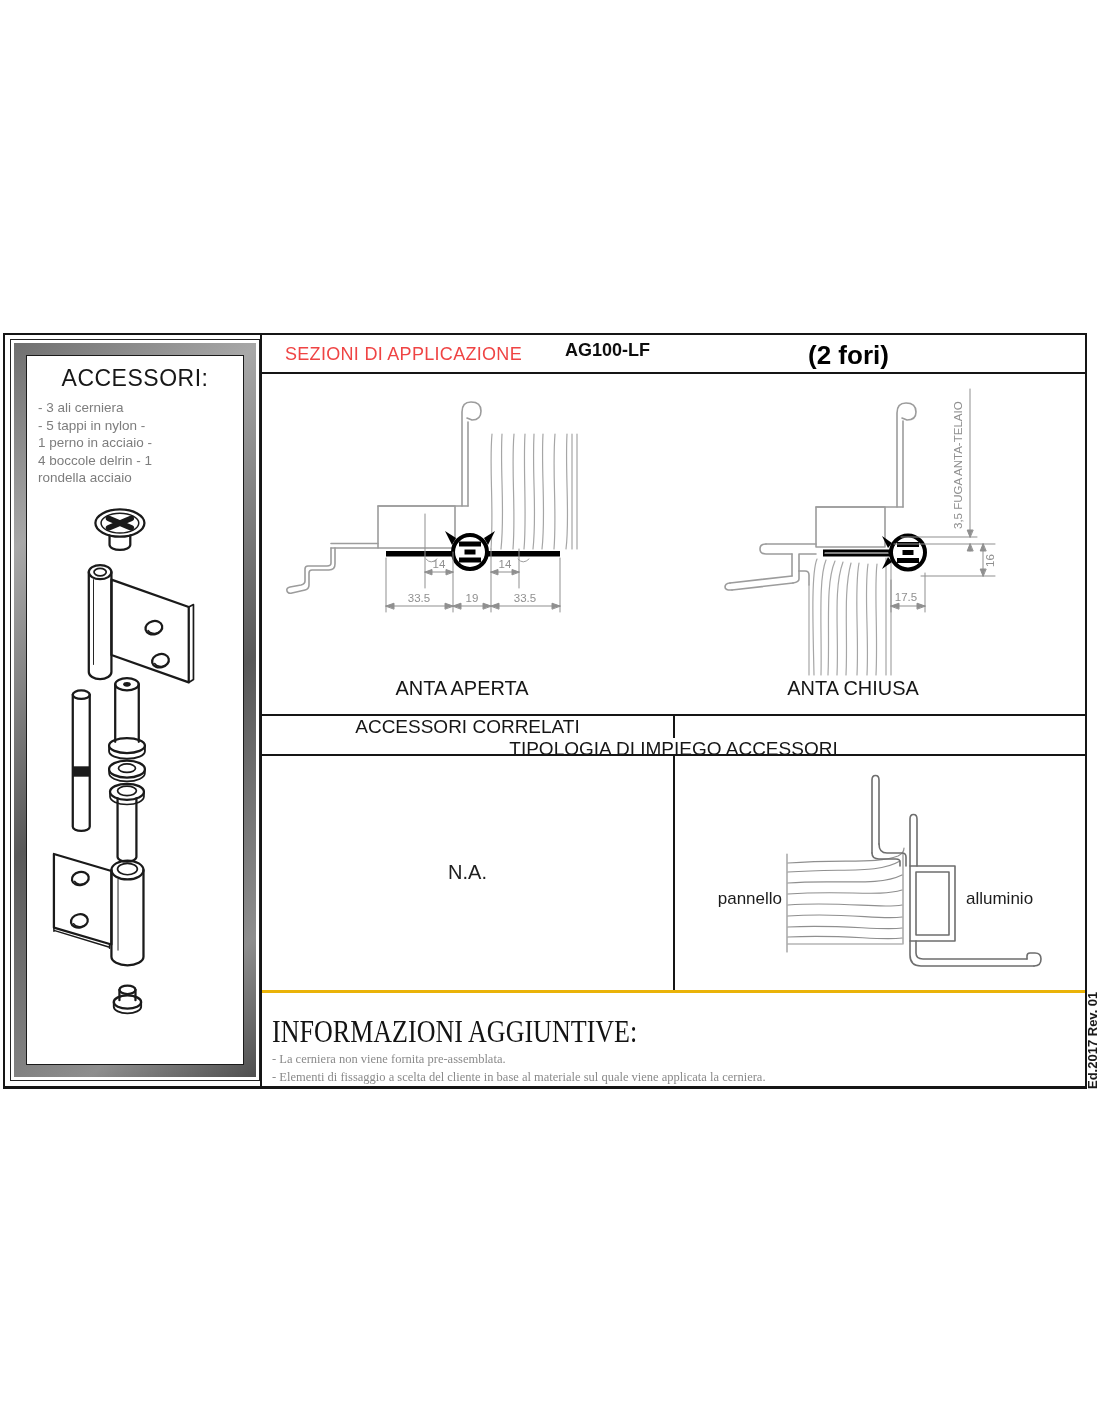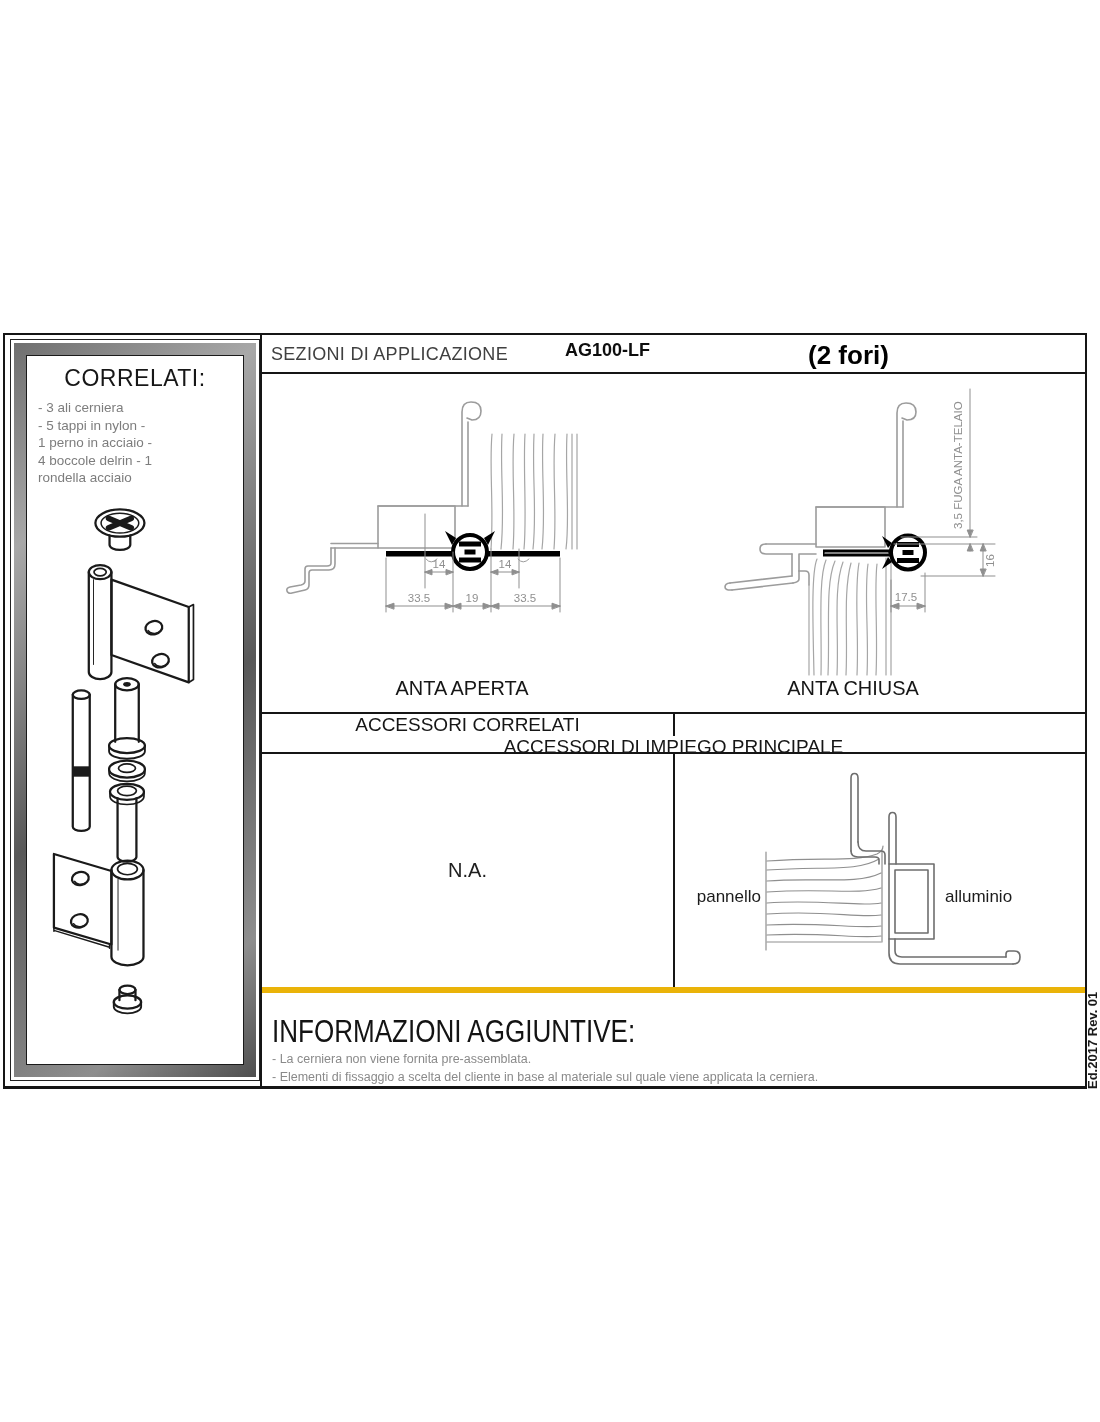--- a/index.html
+++ b/index.html
@@ -26,55 +26,55 @@
   }
   .confezione-title { text-align:center; font-size:23px; letter-spacing:0.5px; margin-top:9px; color:#171717; }
   .confezione-list { margin:7px 0 0 11px; font-size:13.5px; line-height:1.3; color:#7d7d7d; }
   .exploded-wrap { flex:1; display:flex; align-items:flex-start; justify-content:center; margin-top:4px; }
   
   .main {
     position:absolute; left:255px; top:0; right:0; height:100%;
     border-left:2px solid #151515; display:flex; flex-direction:column;
   }
   .row-header { height:40px; border-bottom:2px solid #151515; position:relative; }
-  .sezioni-title { position:absolute; left:9px; top:9px; font-size:18px; letter-spacing:0.3px; color:#404040; }
+  .sezioni-title { position:absolute; left:23px; top:9px; font-size:18px; letter-spacing:0.3px; color:#ef4444; }
   .product-code { position:absolute; left:303px; top:5px; font-size:18px; font-weight:bold; white-space:pre; color:#0d0d0d; }
   .product-variant { position:absolute; left:546px; top:5px; font-size:26px; font-weight:bold; white-space:pre; color:#000000; }
   .row-drawings { height:345px; position:relative; }
   .svg-aperta { position:absolute; left:18px; top:8px; }
   .svg-chiusa { position:absolute; left:434px; top:3px; }
   .anta-label { position:absolute; top:302px; width:170px; text-align:center; font-size:21px; color:#161616; transform:scaleX(0.95); }
   .anta-label.aperta { left:115px; }
   .anta-label.chiusa { left:506px; }
   .row-subheader { height:42px; border-top:2px solid #151515; border-bottom:2px solid #151515; display:flex;flex-direction:column; }
   .row-subheader .cell-l { width:413px; border-right:2px solid #151515; display:flex; align-items:center; justify-content:center; font-size:19px; color:#161616; }
   .row-subheader .cell-r { flex:1; display:flex; align-items:center; justify-content:center; font-size:19px; color:#161616; }
-  .row-content { height:238px; display:flex; }
+  .row-content { height:238px; display:flex;gap:21px; }
   .row-content .cell-l { width:413px; border-right:2px solid #151515; display:flex; align-items:center; justify-content:center; font-size:20px; color:#202020; }
   .row-content .cell-r { flex:1; position:relative; }
   .svg-tipologia { position:absolute; left:0; top:0; }
-  .row-info { flex:1; border-top:6px solid #eab308; padding:21px 10px 0 10px; }
+  .row-info { flex:1; border-top:3px solid #eab308; padding:21px 10px 0 10px;font-family:Liberation Serif, serif; }
   .info-title { font-size:31px; color:#131313; transform:scaleX(0.84); transform-origin:left; white-space:nowrap; }
   .info-lines { font-size:12.5px; line-height:1.45; color:#8a8a8a; }
   .revision {
     position:absolute; left:1032px; top:1022px; width:120px; height:14px;
     transform:rotate(-90deg); font-size:13px; font-weight:bold; color:#1a1a1a; white-space:nowrap;
   }
   svg text { font-family:"Liberation Sans", sans-serif; }
   .dimtxt { font-size:11.5px; fill:#8f8f8f; }
 </style>
 </head>
 <body>
 
 <div class="page">
 
   <div class="confezione">
     <div class="confezione-frame">
       <div class="confezione-inner">
-        <div class="confezione-title">CORRELATI:</div>
+        <div class="confezione-title">ACCESSORI:</div>
         <div class="confezione-list">
           <div>- 3 ali cerniera</div>
           <div>- 5 tappi in nylon -</div>
           <div>1 perno in acciaio -</div>
           <div>4 boccole delrin - 1</div>
           <div>rondella acciaio</div>
         </div>
         <div class="exploded-wrap">
           <svg width="202" height="528" viewBox="8 -4 214 560" fill="none" stroke="#1a1a1a" stroke-width="2.4" stroke-linecap="round" stroke-linejoin="round">
 
@@ -264,21 +264,21 @@
           <text class="dimtxt" x="210" y="224" text-anchor="middle">17.5</text>
         </g>
       </svg>
 
       <div class="anta-label aperta">ANTA APERTA</div>
       <div class="anta-label chiusa">ANTA CHIUSA</div>
     </div>
 
     <div class="row-subheader">
       <div class="cell-l">ACCESSORI CORRELATI</div>
-      <div class="cell-r">ACCESSORI DI IMPIEGO PRINCIPALE</div>
+      <div class="cell-r">TIPOLOGIA DI IMPIEGO ACCESSORI</div>
     </div>
 
     <div class="row-content">
       <div class="cell-l">N.A.</div>
       <div class="cell-r">
         <svg class="svg-tipologia" width="405" height="216" viewBox="0 0 405 216" fill="none" stroke-linecap="round" stroke-linejoin="round">
           <g stroke="#8f8f8f" stroke-width="1.2">
             <path d="M91,98 V196"></path>
             <path d="M92,107 C150,103 180,108 202,100 C206,98 208,95 208,92"></path>
             <path d="M92,116 C150,112 182,118 204,105"></path>

